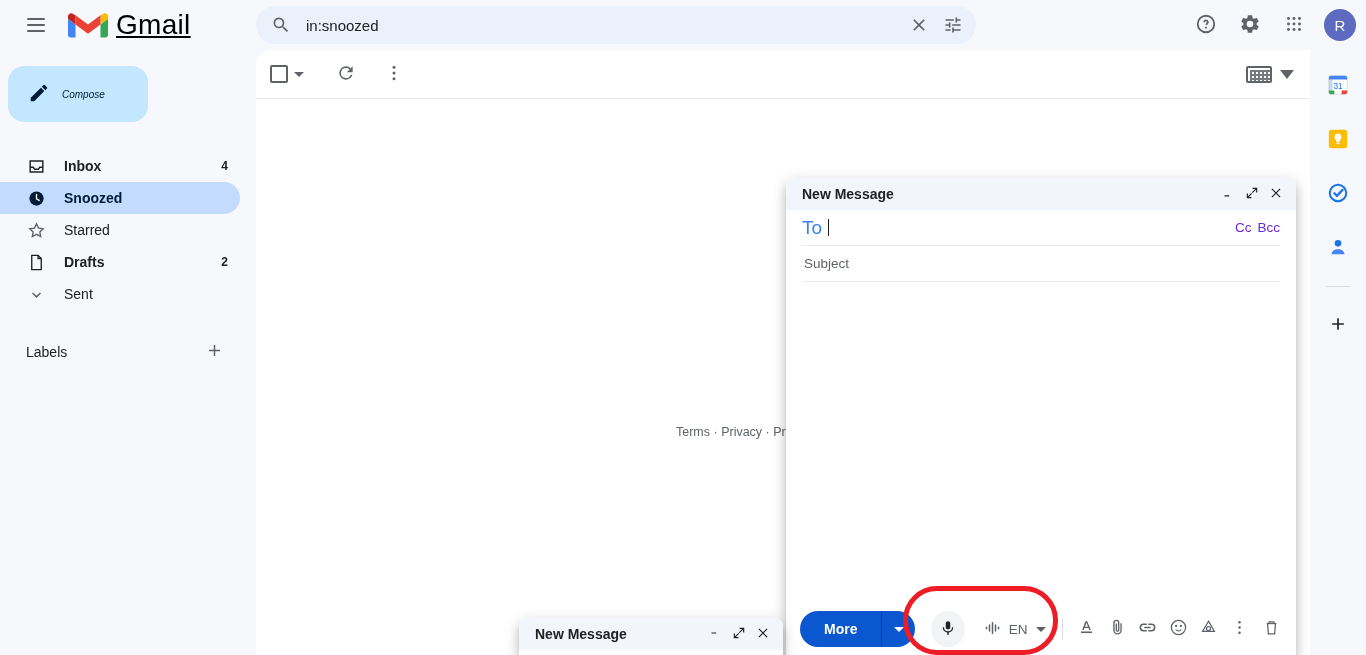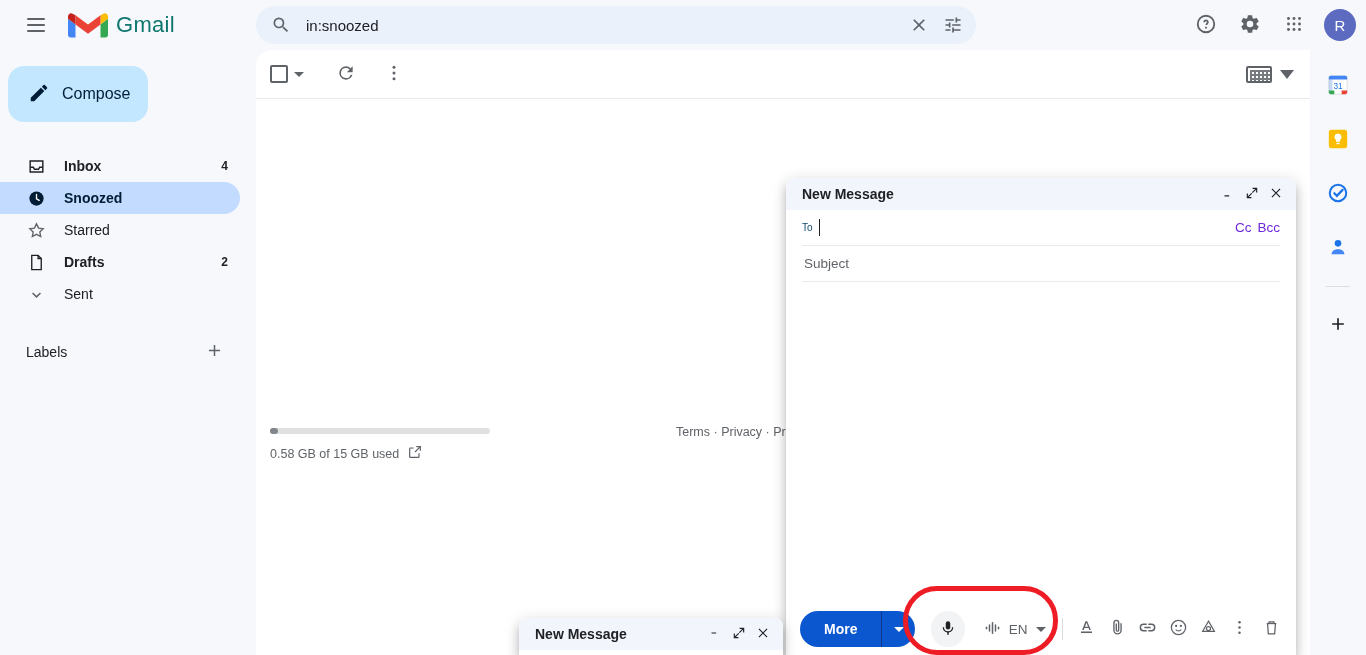--- a/index.html
+++ b/index.html
@@ -28,22 +28,23 @@
     position: absolute; left: 0; width: 18px; height: 2px;
     background: #5f6368; border-radius: 1px;
   }
   .ham-lines span:nth-child(1) { top: 0; }
   .ham-lines span:nth-child(2) { top: 6px; }
   .ham-lines span:nth-child(3) { top: 12px; }
 
   .brand { display: flex; align-items: center; margin-left: 8px; }
   .gmail-logo { width: 40px; height: 30px; }
   .brand-text {
-    font-size: 22px; color: #0f766e; margin-left: 8px;
+    font-size: 28px; color: #000000; margin-left: 8px;
     letter-spacing: .3px;
+    text-decoration: underline;
   }
 
   .searchwrap {
     position: absolute; left: 256px; top: 6px;
     width: 720px; height: 38px;
   }
   .searchbox {
     width: 100%; height: 100%;
     background: #eaf1fb; border-radius: 19px;
     display: flex; align-items: center; padding: 0 6px 0 8px;
@@ -79,21 +80,21 @@
   .leftnav {
     position: absolute; top: 50px; left: 0; width: 256px; height: 605px;
     background: #f6f8fc; padding-top: 8px;
   }
   .compose-btn {
     margin: 8px 0 0 8px; width: 140px; height: 56px;
     background: #c2e7ff; border: none; border-radius: 16px;
     display: flex; align-items: center; cursor: pointer;
     padding: 0 20px; gap: 12px;
   }
-  .compose-label { font-size: 16px; color: #001d35; }
+  .compose-label { font-size: 10px; color: #001d35; font-style: italic; }
 
   .navlist { margin-top: 28px; }
   .navitem {
     height: 32px; display: flex; align-items: center;
     padding: 0 12px 0 26px; border-radius: 0 16px 16px 0;
     cursor: pointer; color: #202124; font-size: 14px;
     width: 240px;
   }
   .navitem.active { background: #c2dbff; font-weight: bold; color: #001d35; }
   .navitem .nav-ico {
@@ -215,21 +216,21 @@
   .chbtn {
     width: 24px; height: 24px; border-radius: 50%;
     display: flex; align-items: center; justify-content: center;
     cursor: pointer; border: none; background: transparent; padding: 0;
   }
 
   .field-row {
     height: 36px; display: flex; align-items: center;
     margin: 0 16px; border-bottom: 1px solid #e8eaed; gap: 6px;
   }
-  .field-lbl { font-size: 10px; color: #0c4a6e; }
+  .field-lbl { font-size: 19px; color: #3b82f6; }
   .field-inp {
     flex: 1 1 auto; border: none; outline: none; font-size: 13.5px;
     color: #202124; background: transparent;
     font-family: "Liberation Sans", sans-serif;
   }
   .field-inp::placeholder { color: #5f6368; }
   .ccbcc { font-size: 13.5px; color: #6d28d9; cursor: pointer; }
   .caret-blink {
     width: 1px; height: 17px; background: #202124;
     animation: blink 1.06s steps(1) infinite;
@@ -476,35 +477,20 @@
       </button>
       <span class="tb-spacer"></span>
       <span class="kbd-ind">
         <span class="kbd-glyph"></span>
         <span class="tri-dn"></span>
       </span>
     </div>
     <div class="list-divider"></div>
 
     <div class="footerzone">
-      <div class="storage-bar-wrap">
-        <div class="storage-track">
-          <div class="storage-fill" style="width: 8.36px;"></div>
-        </div>
-        <div class="storage-text">
-          <span>0.58 GB of 15 GB used</span>
-          <span>
-            <svg width="16" height="16" viewBox="0 0 24 24" fill="none" stroke="#5f6368" stroke-width="1.8">
-              <path d="M14 4h6v6"></path>
-                <path d="M20 4l-8 8"></path>
-              <path d="M18 14v5a1 1 0 0 1-1 1H5a1 1 0 0 1-1-1V7a1 1 0 0 1 1-1h5"></path>
-            </svg>
-          </span>
-        </div>
-      </div>
       <div class="footer-links">Terms · Privacy · Pr</div>
     </div>
   </div>
 
   <div class="rightrail">
     <button class="rail-btn">
       <span>
         <svg width="22" height="22" viewBox="0 0 24 24">
           <rect x="2" y="2" width="20" height="20" rx="2" fill="#fff" stroke="#dadce0"></rect>
           <path d="M2 4a2 2 0 0 1 2-2h16a2 2 0 0 1 2 2v2H2V4z" fill="#4285f4"></path>

